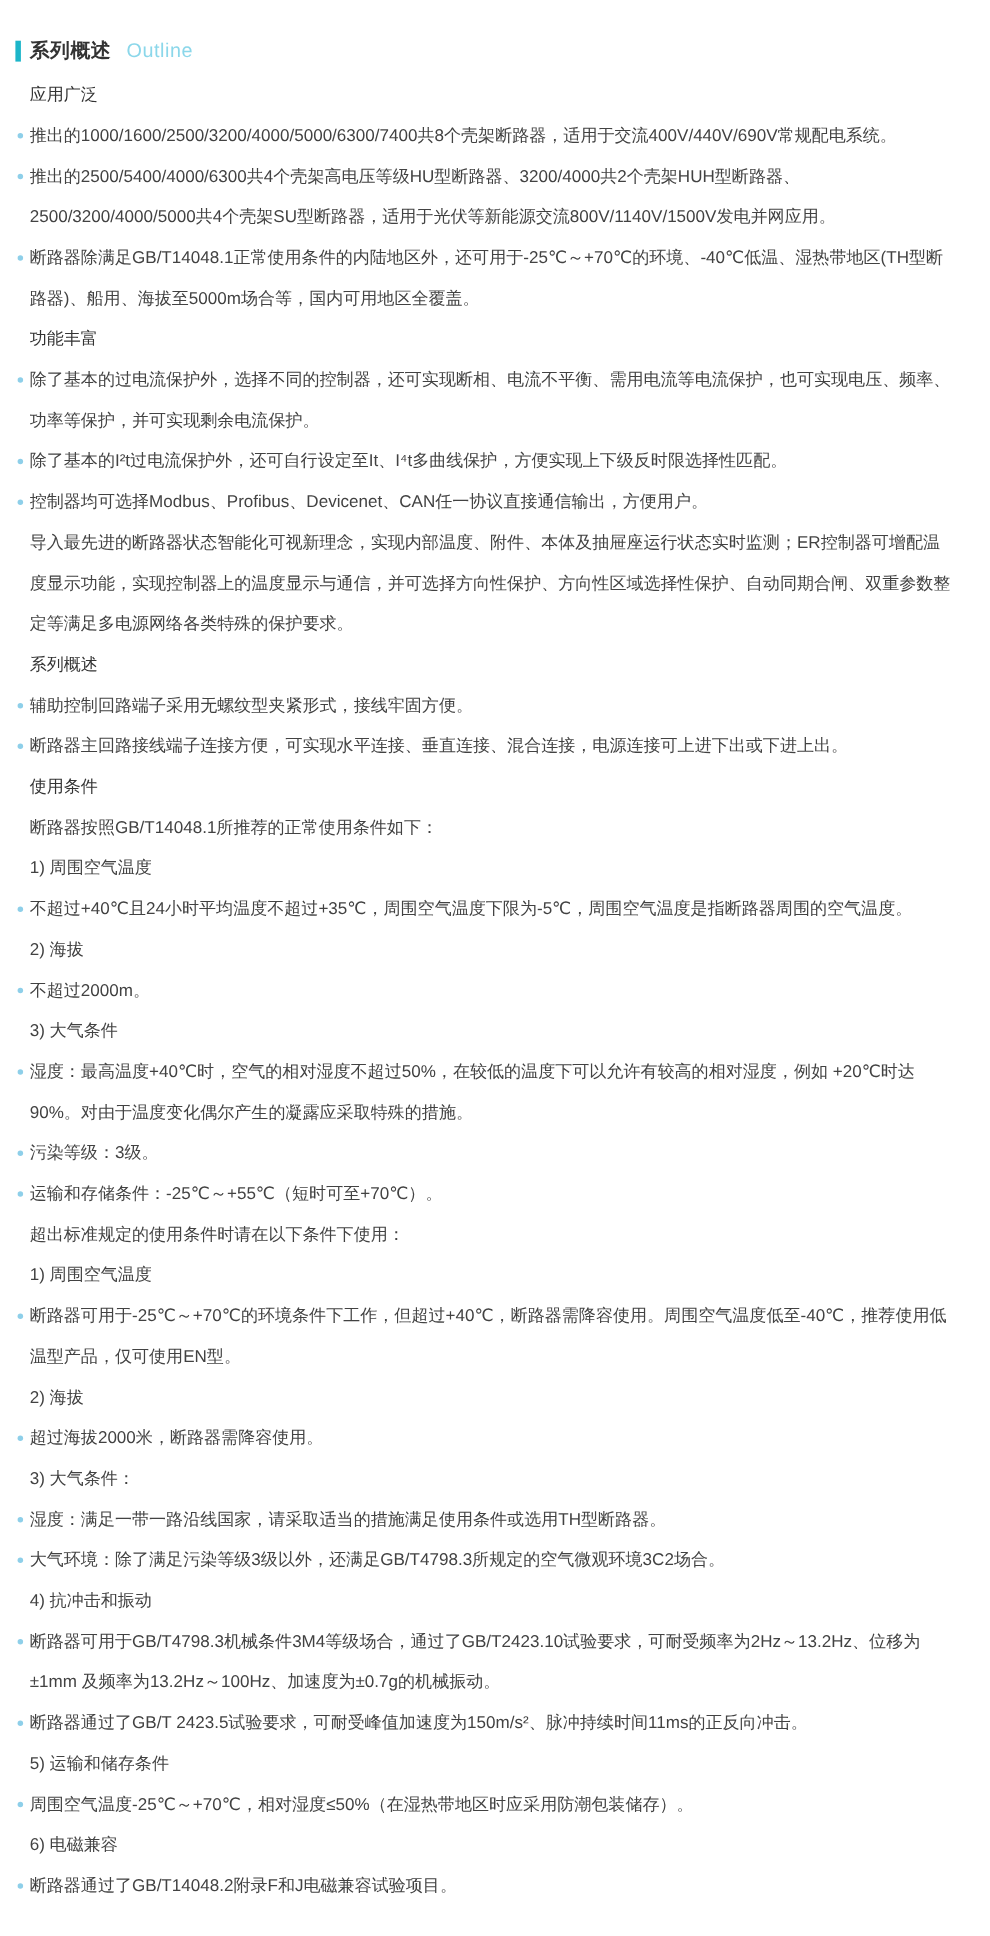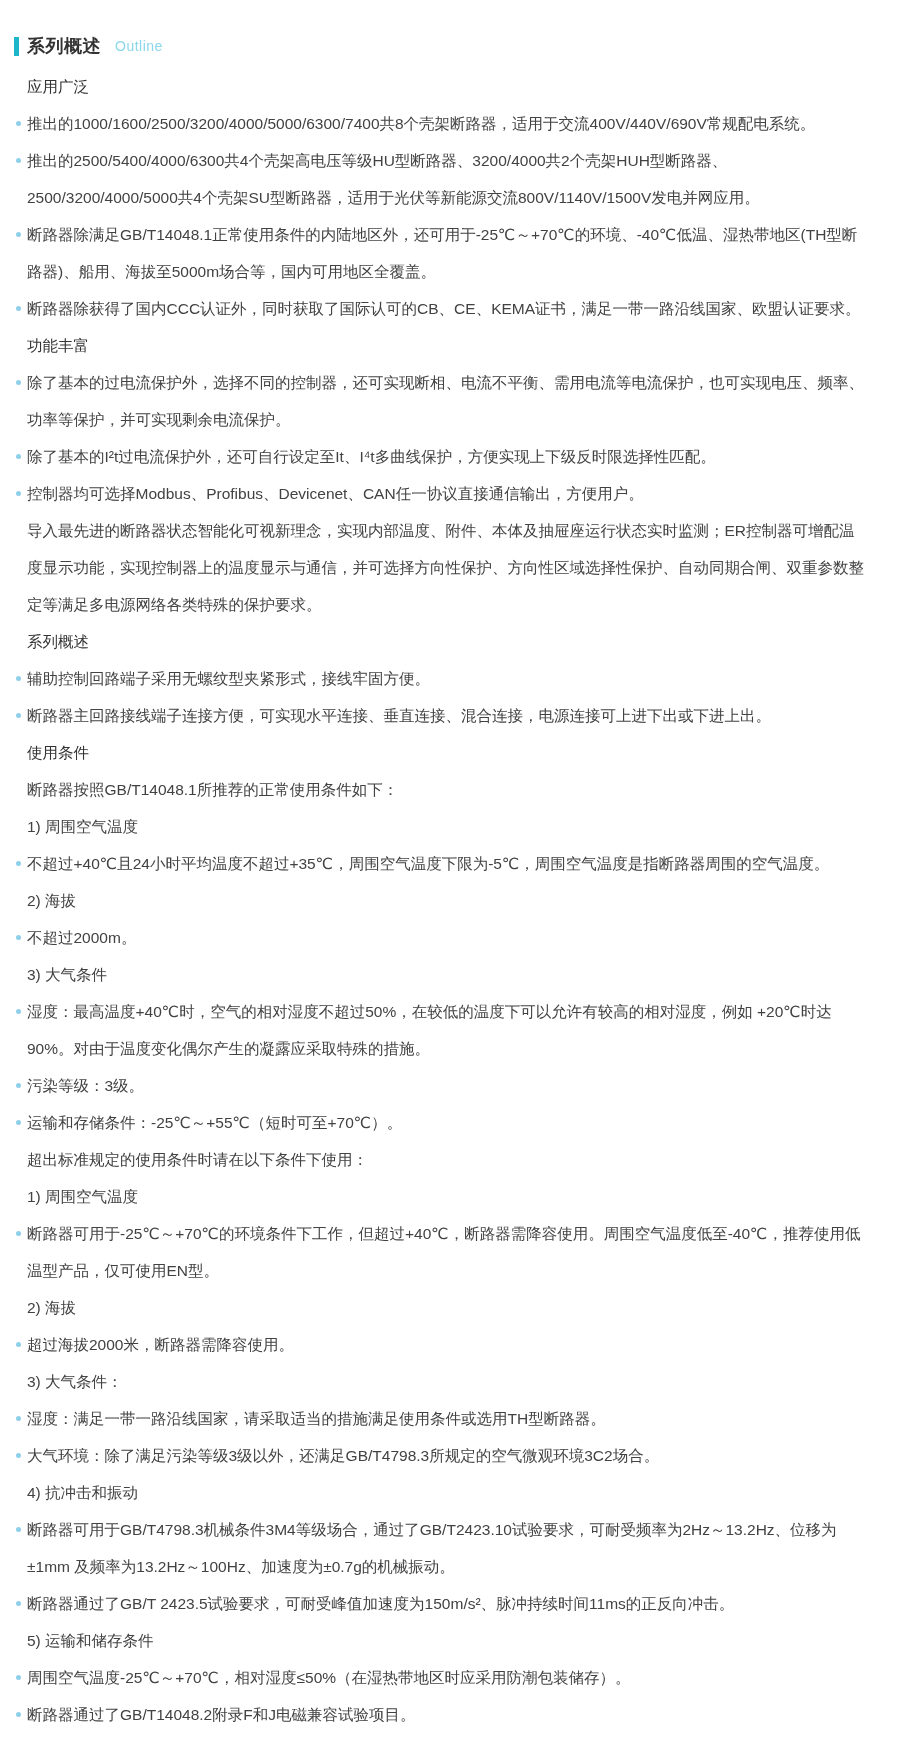--- a/index.html
+++ b/index.html
@@ -21,21 +21,21 @@
     display:flex;align-items:center;gap:8px;
     padding:34px 0 0 14px;
   }
   .title-bar{
     display:inline-block;width:5px;height:19px;background:var(--accent);
   }
   .title-cn{
     font-size:18px;font-weight:700;color:var(--heading);letter-spacing:.5px;
   }
   .title-en{
-    font-size:14px;color:var(--outline);margin-left:6px;letter-spacing:.5px;
+    font-size:18px;color:var(--outline);margin-left:6px;letter-spacing:.5px;
   }
   .content{
     margin-top:10px;
     padding-left:27px;padding-right:30px;
   }
   .sec-heading{
     font-size:15.5px;font-weight:400;color:var(--heading);
     line-height:37px;
   }
   .item{
@@ -56,21 +56,20 @@
   <div class="title-row">
     <span class="title-bar"></span>
     <span class="title-cn">系列概述</span>
     <span class="title-en">Outline</span>
   </div>
   <div class="content">
       <div class="sec-heading">应用广泛</div>
       <div class="item bullet">推出的1000/1600/2500/3200/4000/5000/6300/7400共8个壳架断路器，适用于交流400V/440V/690V常规配电系统。</div>
       <div class="item bullet">推出的2500/5400/4000/6300共4个壳架高电压等级HU型断路器、3200/4000共2个壳架HUH型断路器、2500/3200/4000/5000共4个壳架SU型断路器，适用于光伏等新能源交流800V/1140V/1500V发电并网应用。</div>
       <div class="item bullet">断路器除满足GB/T14048.1正常使用条件的内陆地区外，还可用于-25℃～+70℃的环境、-40℃低温、湿热带地区(TH型断路器)、船用、海拔至5000m场合等，国内可用地区全覆盖。</div>
-      <div class="item bullet">断路器除获得了国内CCC认证外，同时获取了国际认可的CB、CE、KEMA证书，满足一带一路沿线国家、欧盟认证要求。</div>
       <div class="sec-heading">功能丰富</div>
       <div class="item bullet">除了基本的过电流保护外，选择不同的控制器，还可实现断相、电流不平衡、需用电流等电流保护，也可实现电压、频率、功率等保护，并可实现剩余电流保护。</div>
       <div class="item bullet">除了基本的I²t过电流保护外，还可自行设定至It、I⁴t多曲线保护，方便实现上下级反时限选择性匹配。</div>
       <div class="item bullet">控制器均可选择Modbus、Profibus、Devicenet、CAN任一协议直接通信输出，方便用户。</div>
       <div class="item plain">导入最先进的断路器状态智能化可视新理念，实现内部温度、附件、本体及抽屉座运行状态实时监测；ER控制器可增配温度显示功能，实现控制器上的温度显示与通信，并可选择方向性保护、方向性区域选择性保护、自动同期合闸、双重参数整定等满足多电源网络各类特殊的保护要求。</div>
       <div class="sec-heading">系列概述</div>
       <div class="item bullet">辅助控制回路端子采用无螺纹型夹紧形式，接线牢固方便。</div>
       <div class="item bullet">断路器主回路接线端子连接方便，可实现水平连接、垂直连接、混合连接，电源连接可上进下出或下进上出。</div>
       <div class="sec-heading">使用条件</div>
       <div class="item plain">断路器按照GB/T14048.1所推荐的正常使用条件如下：</div>
@@ -88,15 +87,16 @@
       <div class="item plain">2) 海拔</div>
       <div class="item bullet">超过海拔2000米，断路器需降容使用。</div>
       <div class="item plain">3) 大气条件：</div>
       <div class="item bullet">湿度：满足一带一路沿线国家，请采取适当的措施满足使用条件或选用TH型断路器。</div>
       <div class="item bullet">大气环境：除了满足污染等级3级以外，还满足GB/T4798.3所规定的空气微观环境3C2场合。</div>
       <div class="item plain">4) 抗冲击和振动</div>
       <div class="item bullet">断路器可用于GB/T4798.3机械条件3M4等级场合，通过了GB/T2423.10试验要求，可耐受频率为2Hz～13.2Hz、位移为±1mm 及频率为13.2Hz～100Hz、加速度为±0.7g的机械振动。</div>
       <div class="item bullet">断路器通过了GB/T 2423.5试验要求，可耐受峰值加速度为150m/s²、脉冲持续时间11ms的正反向冲击。</div>
       <div class="item plain">5) 运输和储存条件</div>
       <div class="item bullet">周围空气温度-25℃～+70℃，相对湿度≤50%（在湿热带地区时应采用防潮包装储存）。</div>
+      <div class="item plain">6) 电磁兼容</div>
       <div class="item bullet">断路器通过了GB/T14048.2附录F和J电磁兼容试验项目。</div>
     </div>
 </div>
 
 </body></html>

